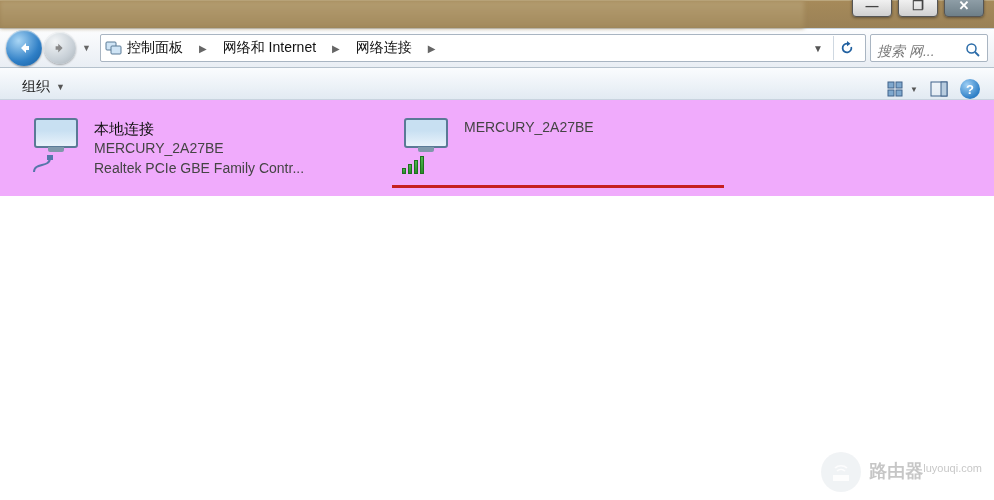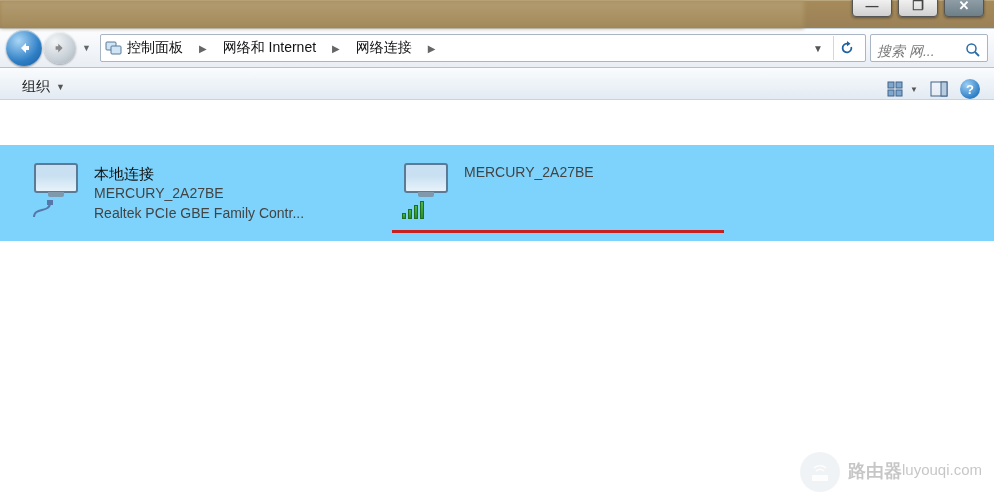--- a/index.html
+++ b/index.html
@@ -141,22 +141,21 @@
     width: 20px; height: 20px; border-radius: 50%;
     background: radial-gradient(circle at 35% 30%, #9ecff5, #2f7fc6 70%);
     color: #fff; font-weight: bold; font-size: 13px;
     display: flex; align-items: center; justify-content: center;
   }
 
   
   .content {
     padding: 18px 28px;
     display: flex; gap: 50px; align-items: flex-start;
-    background: #7dd3fc;
-    margin-top: 45px;
+    background: #f0abfc;
   }
   .conn-item {
     display: flex; align-items: flex-start; gap: 10px;
     width: 320px;
     position: relative;
   }
   .conn-icon {
     width: 56px; height: 60px;
     display: flex; flex-direction: column; align-items: center;
     position: relative;
@@ -195,21 +194,21 @@
     display: flex; align-items: center; gap: 8px;
     opacity: .3; color: #444;
   }
   .wm-logo {
     width: 40px; height: 40px; border-radius: 50%;
     background: rgba(120,140,160,.35);
     display:flex; align-items:center; justify-content:center;
   }
   .wm-text { display:flex; flex-direction:row; line-height:1.1; }
   .wm-text .cn { font-size:18px; font-weight:600; }
-  .wm-text .en { font-size:15px; }
+  .wm-text .en { font-size:11px; }
 </style>
 </head>
 <body>
 
 <div class="taskbar">
   <div class="taskbar-blur"></div>
   <div class="win-controls">
     <div class="win-btn">—</div>
     <div class="win-btn">❐</div>
     <div class="win-btn close">✕</div>

